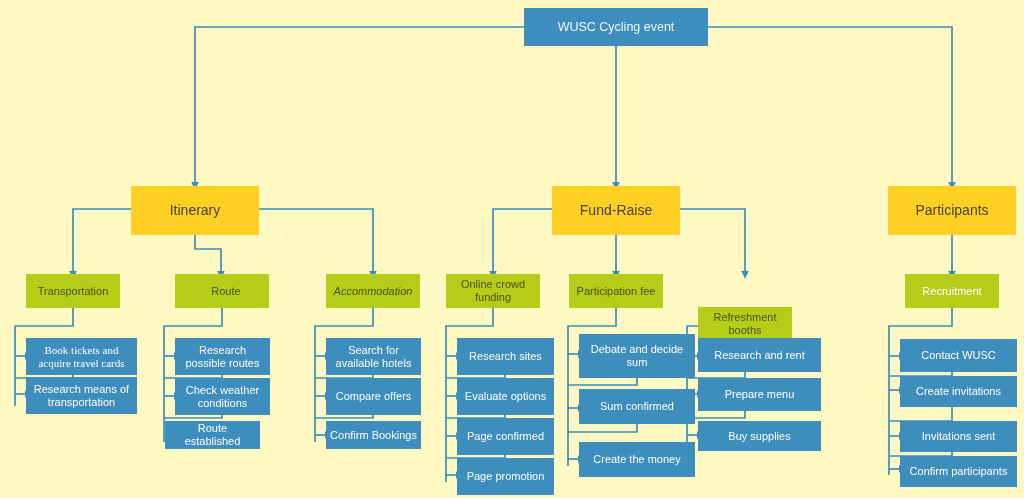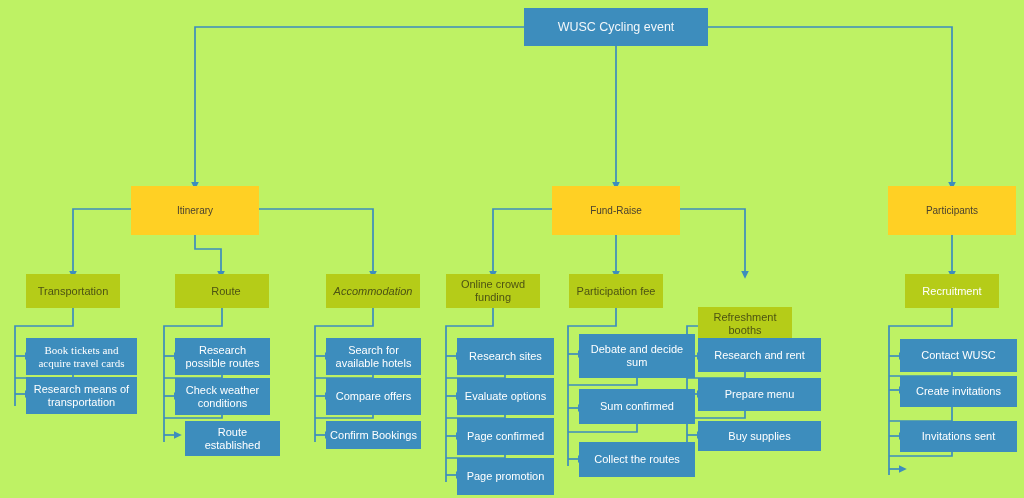--- a/index.html
+++ b/index.html
@@ -1,22 +1,22 @@
 <!DOCTYPE html>
 <html><head>
 <meta charset="utf-8">
 <style>
   html,body{margin:0;padding:0;background:#000;}
   body{width:1024px;height:498px;overflow:hidden;font-family:"Liberation Sans",sans-serif;}
-  #stage{position:relative;width:1024px;height:498px;background:#bef264;}
+  #stage{position:relative;width:1024px;height:498px;background:#fef9c3;}
   svg#wires{position:absolute;left:0;top:0;width:1024px;height:498px;}
   .node{position:absolute;display:flex;align-items:center;justify-content:center;
         text-align:center;box-sizing:border-box;line-height:1.18;padding:2px 4px;}
   .n-root{background:#3d8dbd;color:#f2f7fa;font-size:12.5px;}
-  .n-l2{background:#ffd024;color:#4a4230;font-size:10px;}
+  .n-l2{background:#ffd024;color:#4a4230;font-size:14px;}
   .n-l3{background:#b5cc18;color:#4d5313;font-size:11px;}
   .n-l3.light{color:#ffffff;}
   .n-leaf{background:#3d8dbd;color:#ffffff;font-size:11px;}
 </style>
 </head>
 <body>
 
 <div id="stage">
   <svg id="wires" xmlns="http://www.w3.org/2000/svg" viewBox="0 0 1024 498">
     <defs>
@@ -107,35 +107,36 @@
   <div class="node n-l3" style="left:446px;top:274px;width:94px;height:34px;">Online crowd funding</div>
   <div class="node n-l3" style="left:569px;top:274px;width:94px;height:34px;">Participation fee</div>
   <div class="node n-l3" style="left:698px;top:274px;width:94px;height:34px;margin-top:33px;">Refreshment booths</div>
   <div class="node n-l3 light" style="left:905px;top:274px;width:94px;height:34px;">Recruitment</div>
 
   <div class="node n-leaf" style="left:26px;top:338px;width:111px;height:37px;font-family:Liberation Serif, serif;">Book tickets and acquire travel cards</div>
   <div class="node n-leaf" style="left:26px;top:377px;width:111px;height:37px;">Research means of transportation</div>
 
   <div class="node n-leaf" style="left:175px;top:338px;width:95px;height:37px;">Research possible routes</div>
   <div class="node n-leaf" style="left:175px;top:378px;width:95px;height:37px;">Check weather conditions</div>
-  <div class="node n-leaf" style="left:185px;top:421px;width:95px;height:35px;">Route established</div>
+  <div class="node n-leaf" style="left:165px;top:421px;width:95px;height:28px;">Route established</div>
 
   <div class="node n-leaf" style="left:326px;top:338px;width:95px;height:37px;">Search for available hotels</div>
   <div class="node n-leaf" style="left:326px;top:378px;width:95px;height:37px;">Compare offers</div>
   <div class="node n-leaf" style="left:326px;top:421px;width:95px;height:28px;">Confirm Bookings</div>
 
   <div class="node n-leaf" style="left:457px;top:338px;width:97px;height:37px;">Research sites</div>
   <div class="node n-leaf" style="left:457px;top:378px;width:97px;height:37px;">Evaluate options</div>
   <div class="node n-leaf" style="left:457px;top:418px;width:97px;height:37px;">Page confirmed</div>
   <div class="node n-leaf" style="left:457px;top:458px;width:97px;height:37px;">Page promotion</div>
 
   <div class="node n-leaf" style="left:579px;top:334px;width:116px;height:44px;">Debate and decide sum</div>
   <div class="node n-leaf" style="left:579px;top:389px;width:116px;height:35px;">Sum confirmed</div>
-  <div class="node n-leaf" style="left:579px;top:442px;width:116px;height:35px;">Collect the routes</div>
+  <div class="node n-leaf" style="left:579px;top:442px;width:116px;height:35px;">Create the money</div>
 
   <div class="node n-leaf" style="left:698px;top:338px;width:123px;height:34px;">Research and rent</div>
   <div class="node n-leaf" style="left:698px;top:378px;width:123px;height:33px;">Prepare menu</div>
   <div class="node n-leaf" style="left:698px;top:421px;width:123px;height:30px;">Buy supplies</div>
 
   <div class="node n-leaf" style="left:900px;top:339px;width:117px;height:33px;">Contact WUSC</div>
   <div class="node n-leaf" style="left:900px;top:376px;width:117px;height:31px;">Create invitations</div>
   <div class="node n-leaf" style="left:900px;top:421px;width:117px;height:31px;">Invitations sent</div>
+  <div class="node n-leaf" style="left:900px;top:456px;width:117px;height:31px;">Confirm participants</div>
 </div>
 
 </body></html>

